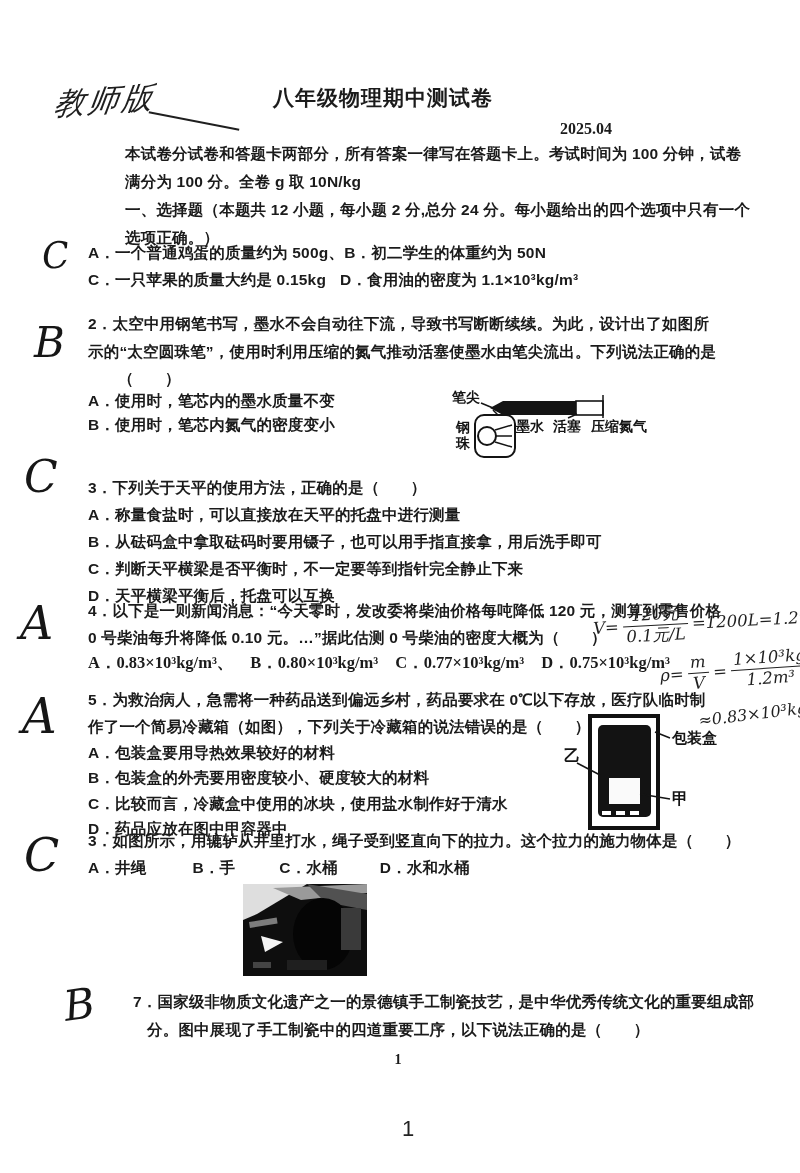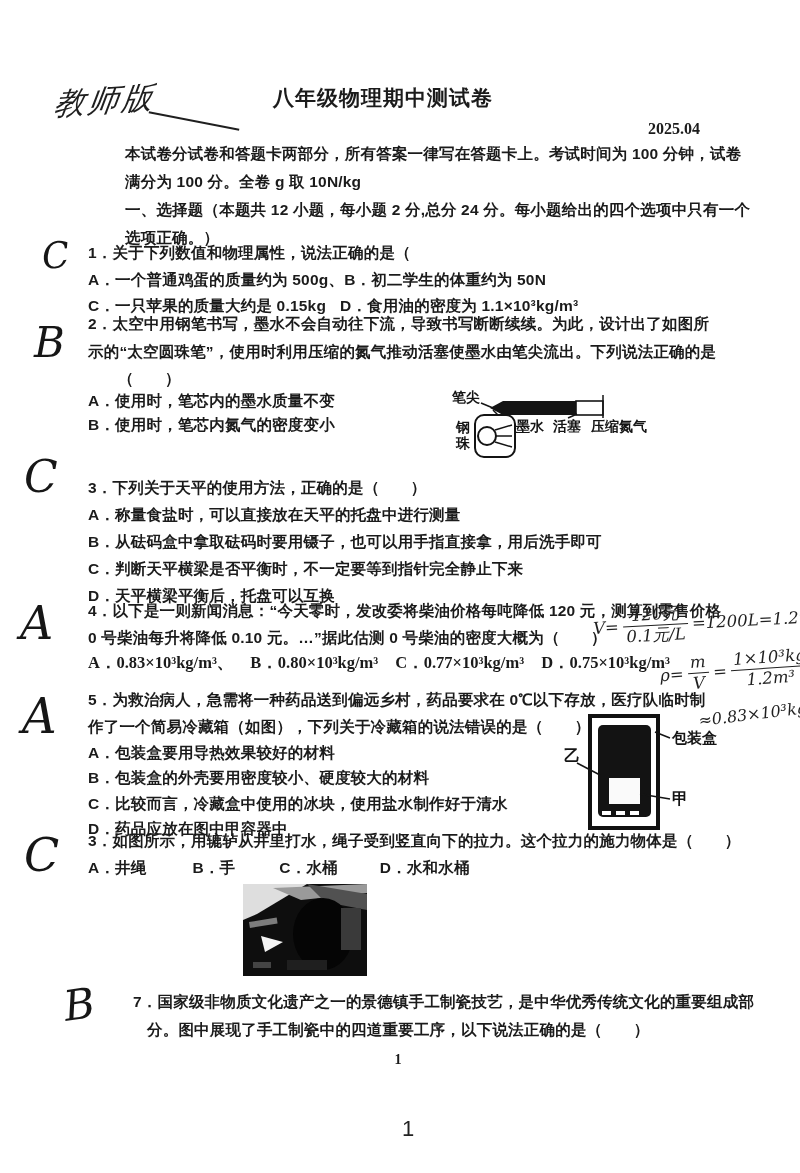--- a/index.html
+++ b/index.html
@@ -3,21 +3,21 @@
 <meta charset="utf-8">
 <style>
   html,body{margin:0;padding:0;background:#ffffff;}
   .page{
     position:relative;width:800px;height:1173px;background:#ffffff;overflow:hidden;
     font-family:"Liberation Sans",sans-serif;color:#1b1b1b;
   }
   .abs{position:absolute;}
   .txt{font-size:15.5px;font-weight:600;letter-spacing:0.2px;white-space:nowrap;}
   .title{top:84px;left:0;width:704px;text-align:center;font-size:21px;font-weight:700;letter-spacing:1px;margin-left:31px;}
-  .date{top:120px;left:560px;width:140px;text-align:right;font-family:"Liberation Serif",serif;font-size:16px;font-weight:700;}
+  .date{top:120px;left:560px;width:140px;font-family:"Liberation Serif",serif;font-size:16px;font-weight:700;}
   .block{left:88px;width:640px;}
   .lh28 div{line-height:28px;margin-left:37px;}
   .lh275 div{line-height:27.5px;}
   .lh27 div{line-height:27px;}
   .lh265 div{line-height:26.5px;}
   .lh24 div{line-height:23.8px;}
   .lh254 div{line-height:25.4px;}
   .optrow{display:flex;}
   .optrow .w228{flex:0 0 228px;}
   .optrow .w252{flex:0 0 252px;}
@@ -58,21 +58,20 @@
     <div>满分为 100 分。全卷 g 取 10N/kg</div>
   </div>
 
   <div class="abs block txt lh28" style="top:196px;font-weight:700">
     <div>一、选择题（本题共 12 小题，每小题 2 分,总分 24 分。每小题给出的四个选项中只有一个</div>
     <div>选项正确。）</div>
   </div>
 
   <span class="mark" style="top:238px;left:42px;font-size:36px;transform:rotate(-6deg)">C</span>
   <div class="abs block txt lh265" style="top:240px">
-    <div>1．关于下列数值和物理属性，说法正确的是（</div>
     <div class="optrow">
       <span class="w228">A．一个普通鸡蛋的质量约为 500g、</span>
       <span>B．初二学生的体重约为 50N</span>
     </div>
     <div class="optrow">
       <span class="w252">C．一只苹果的质量大约是 0.15kg</span>
       <span>D．食用油的密度为 1.1×10³kg/m³</span>
     </div>
   </div>
 

